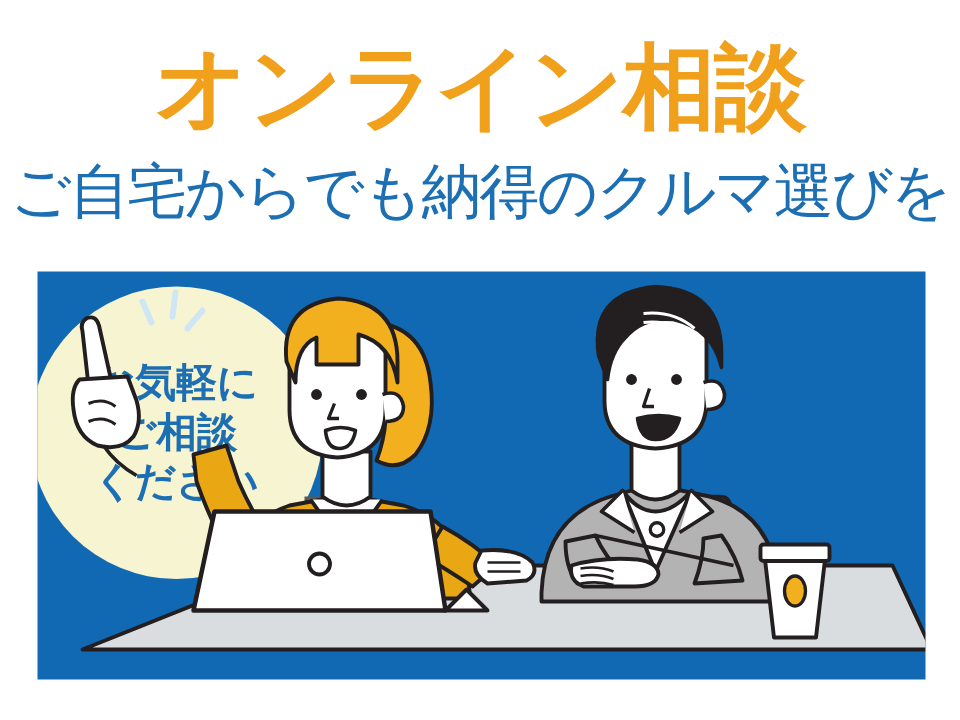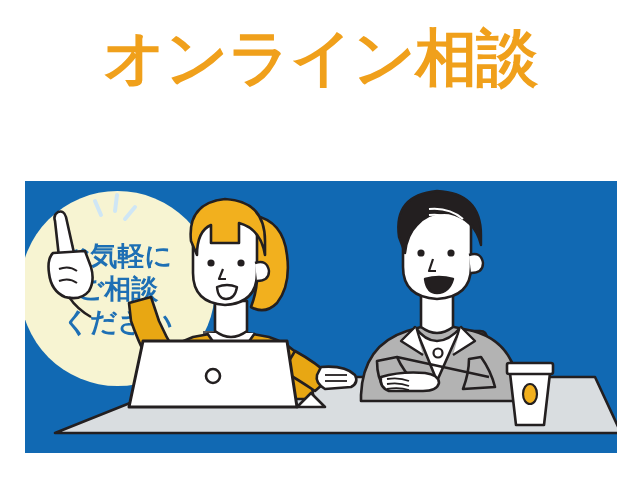--- a/index.html
+++ b/index.html
@@ -103,20 +103,21 @@
 
   #scene { position: absolute; left: 0; top: 0; width: 592px; height: 272px; }
 </style>
 </head>
 <body>
 
 <div id="banner">
 
   <div id="headline-block">
     <div id="main-title">オンライン相談</div>
+    <div id="sub-title">ご自宅からでも納得のクルマ選びを</div>
   </div>
 
   <div id="illustration-panel">
 
     <div id="callout-circle"></div>
     <div id="callout-text">
       <span>お気軽に</span>
       <span>ご相談</span>
       <span>ください</span>
     </div>

